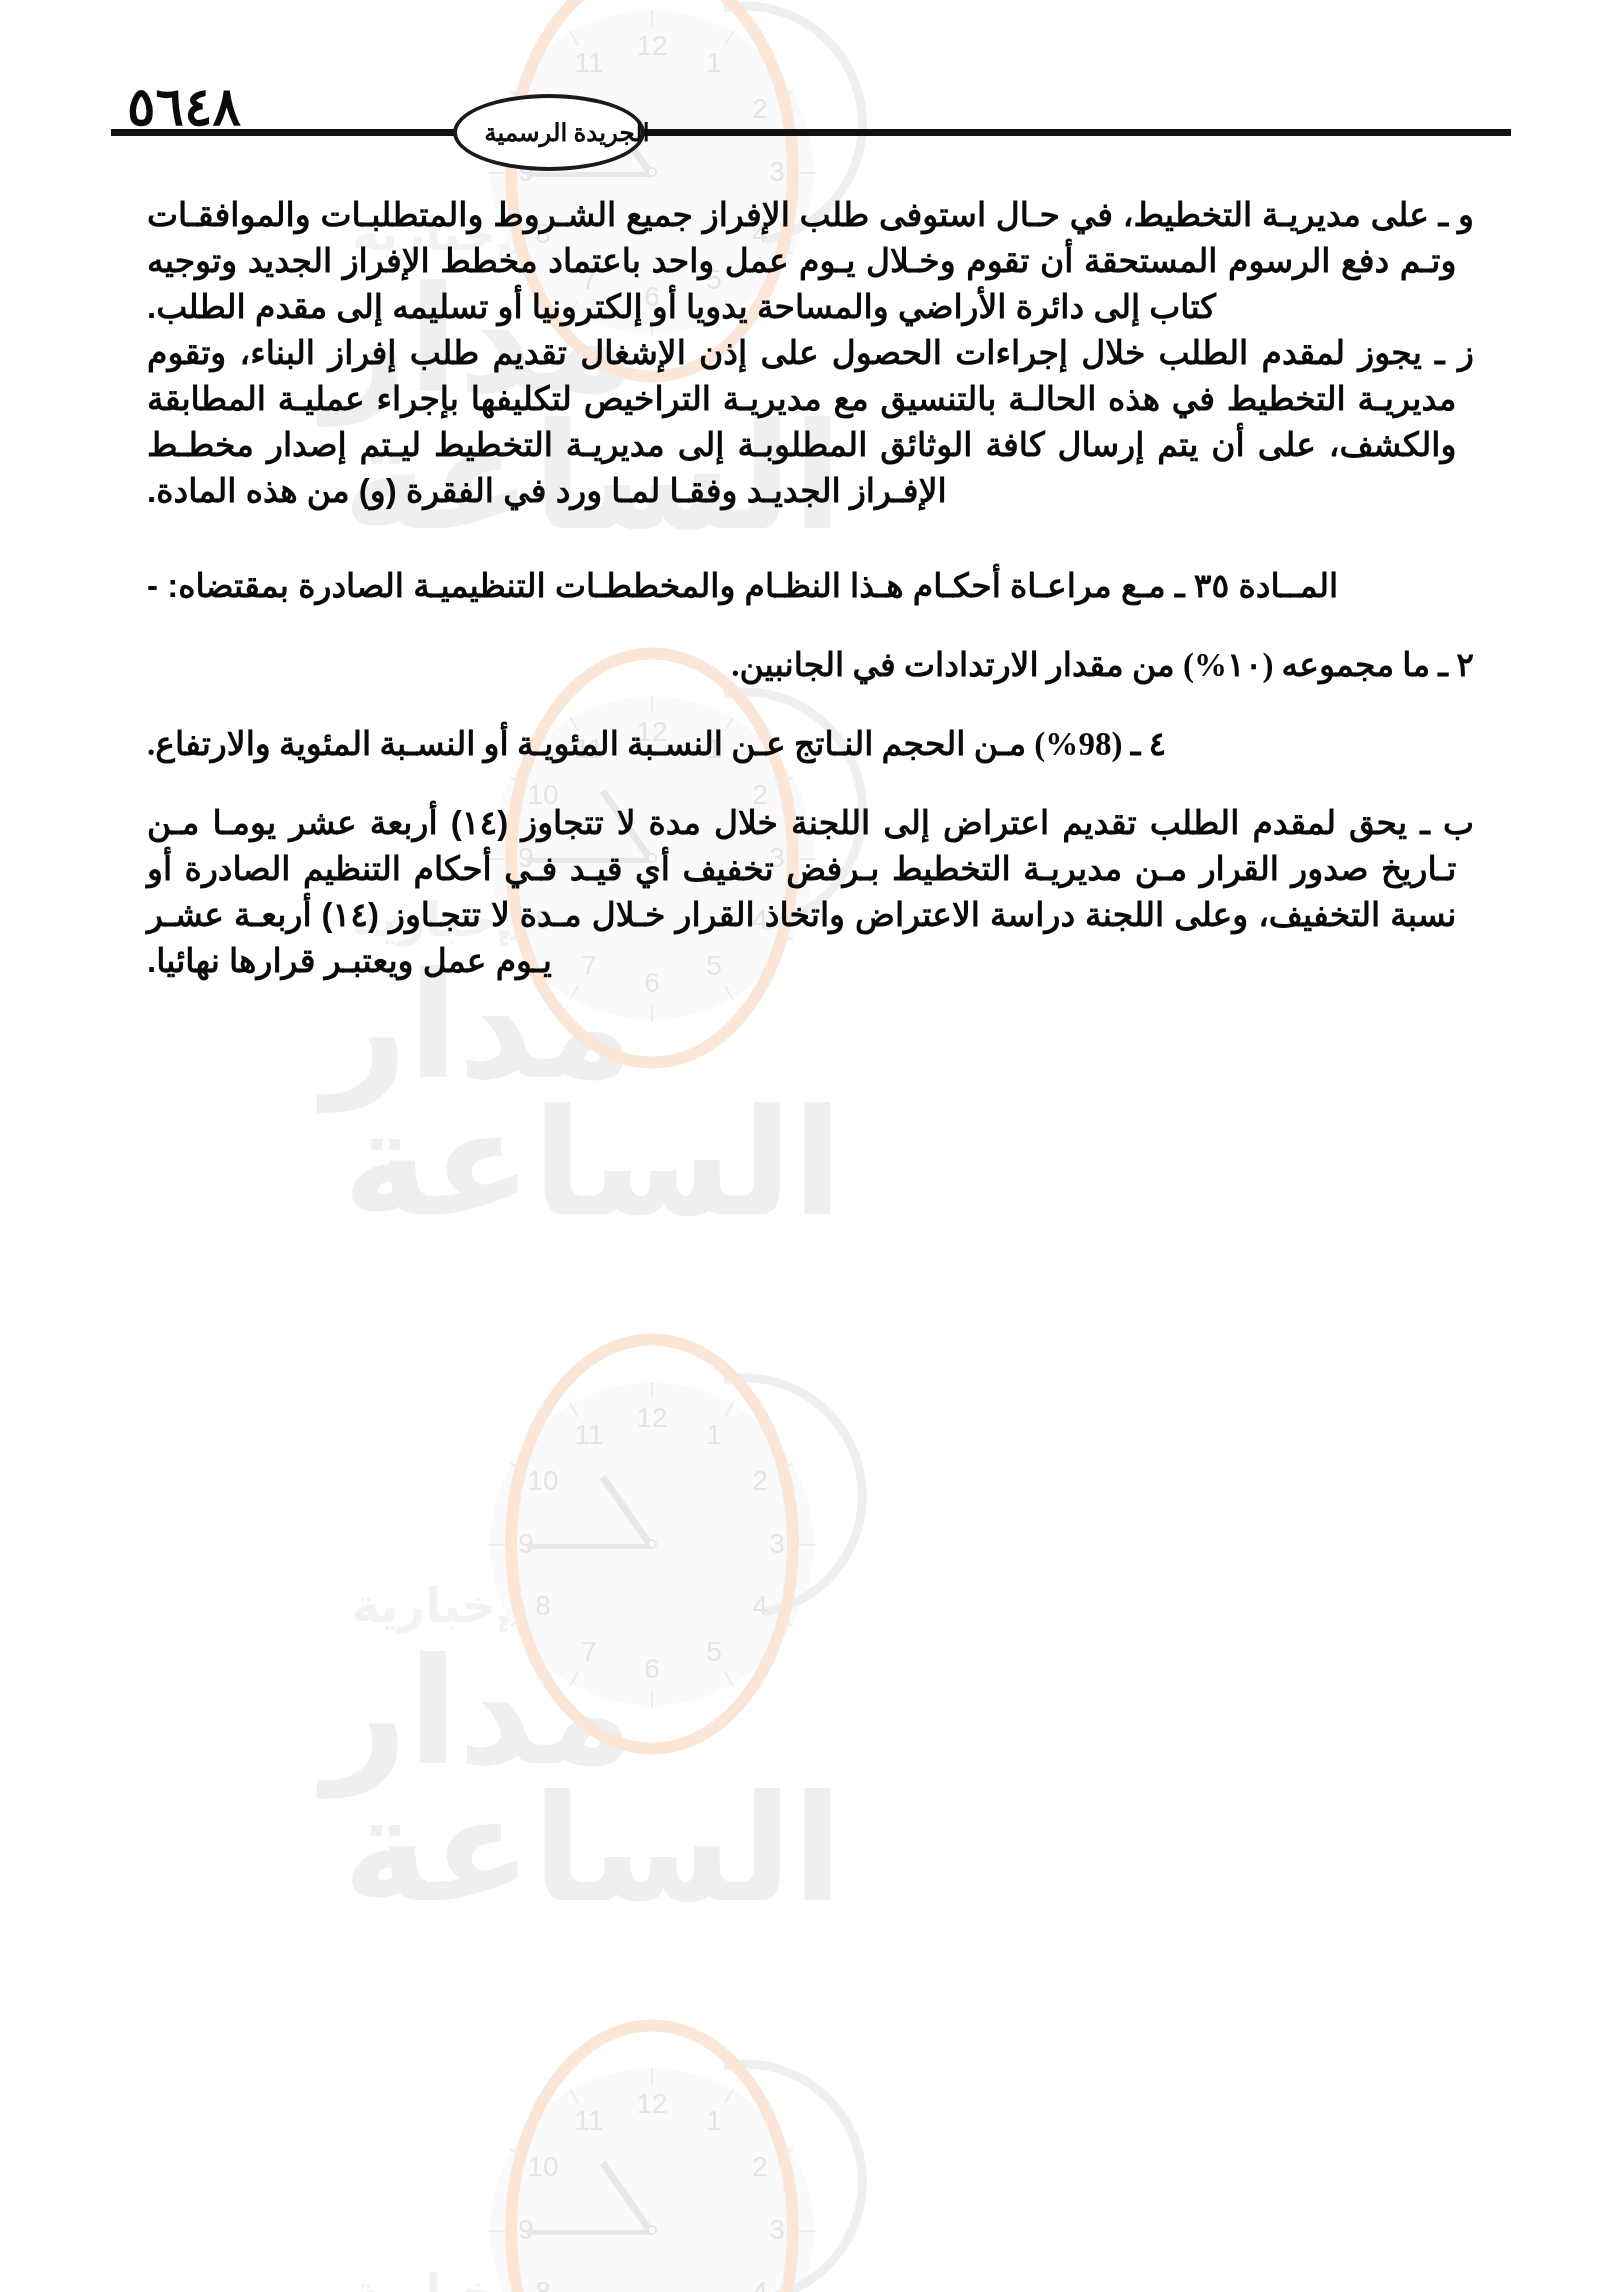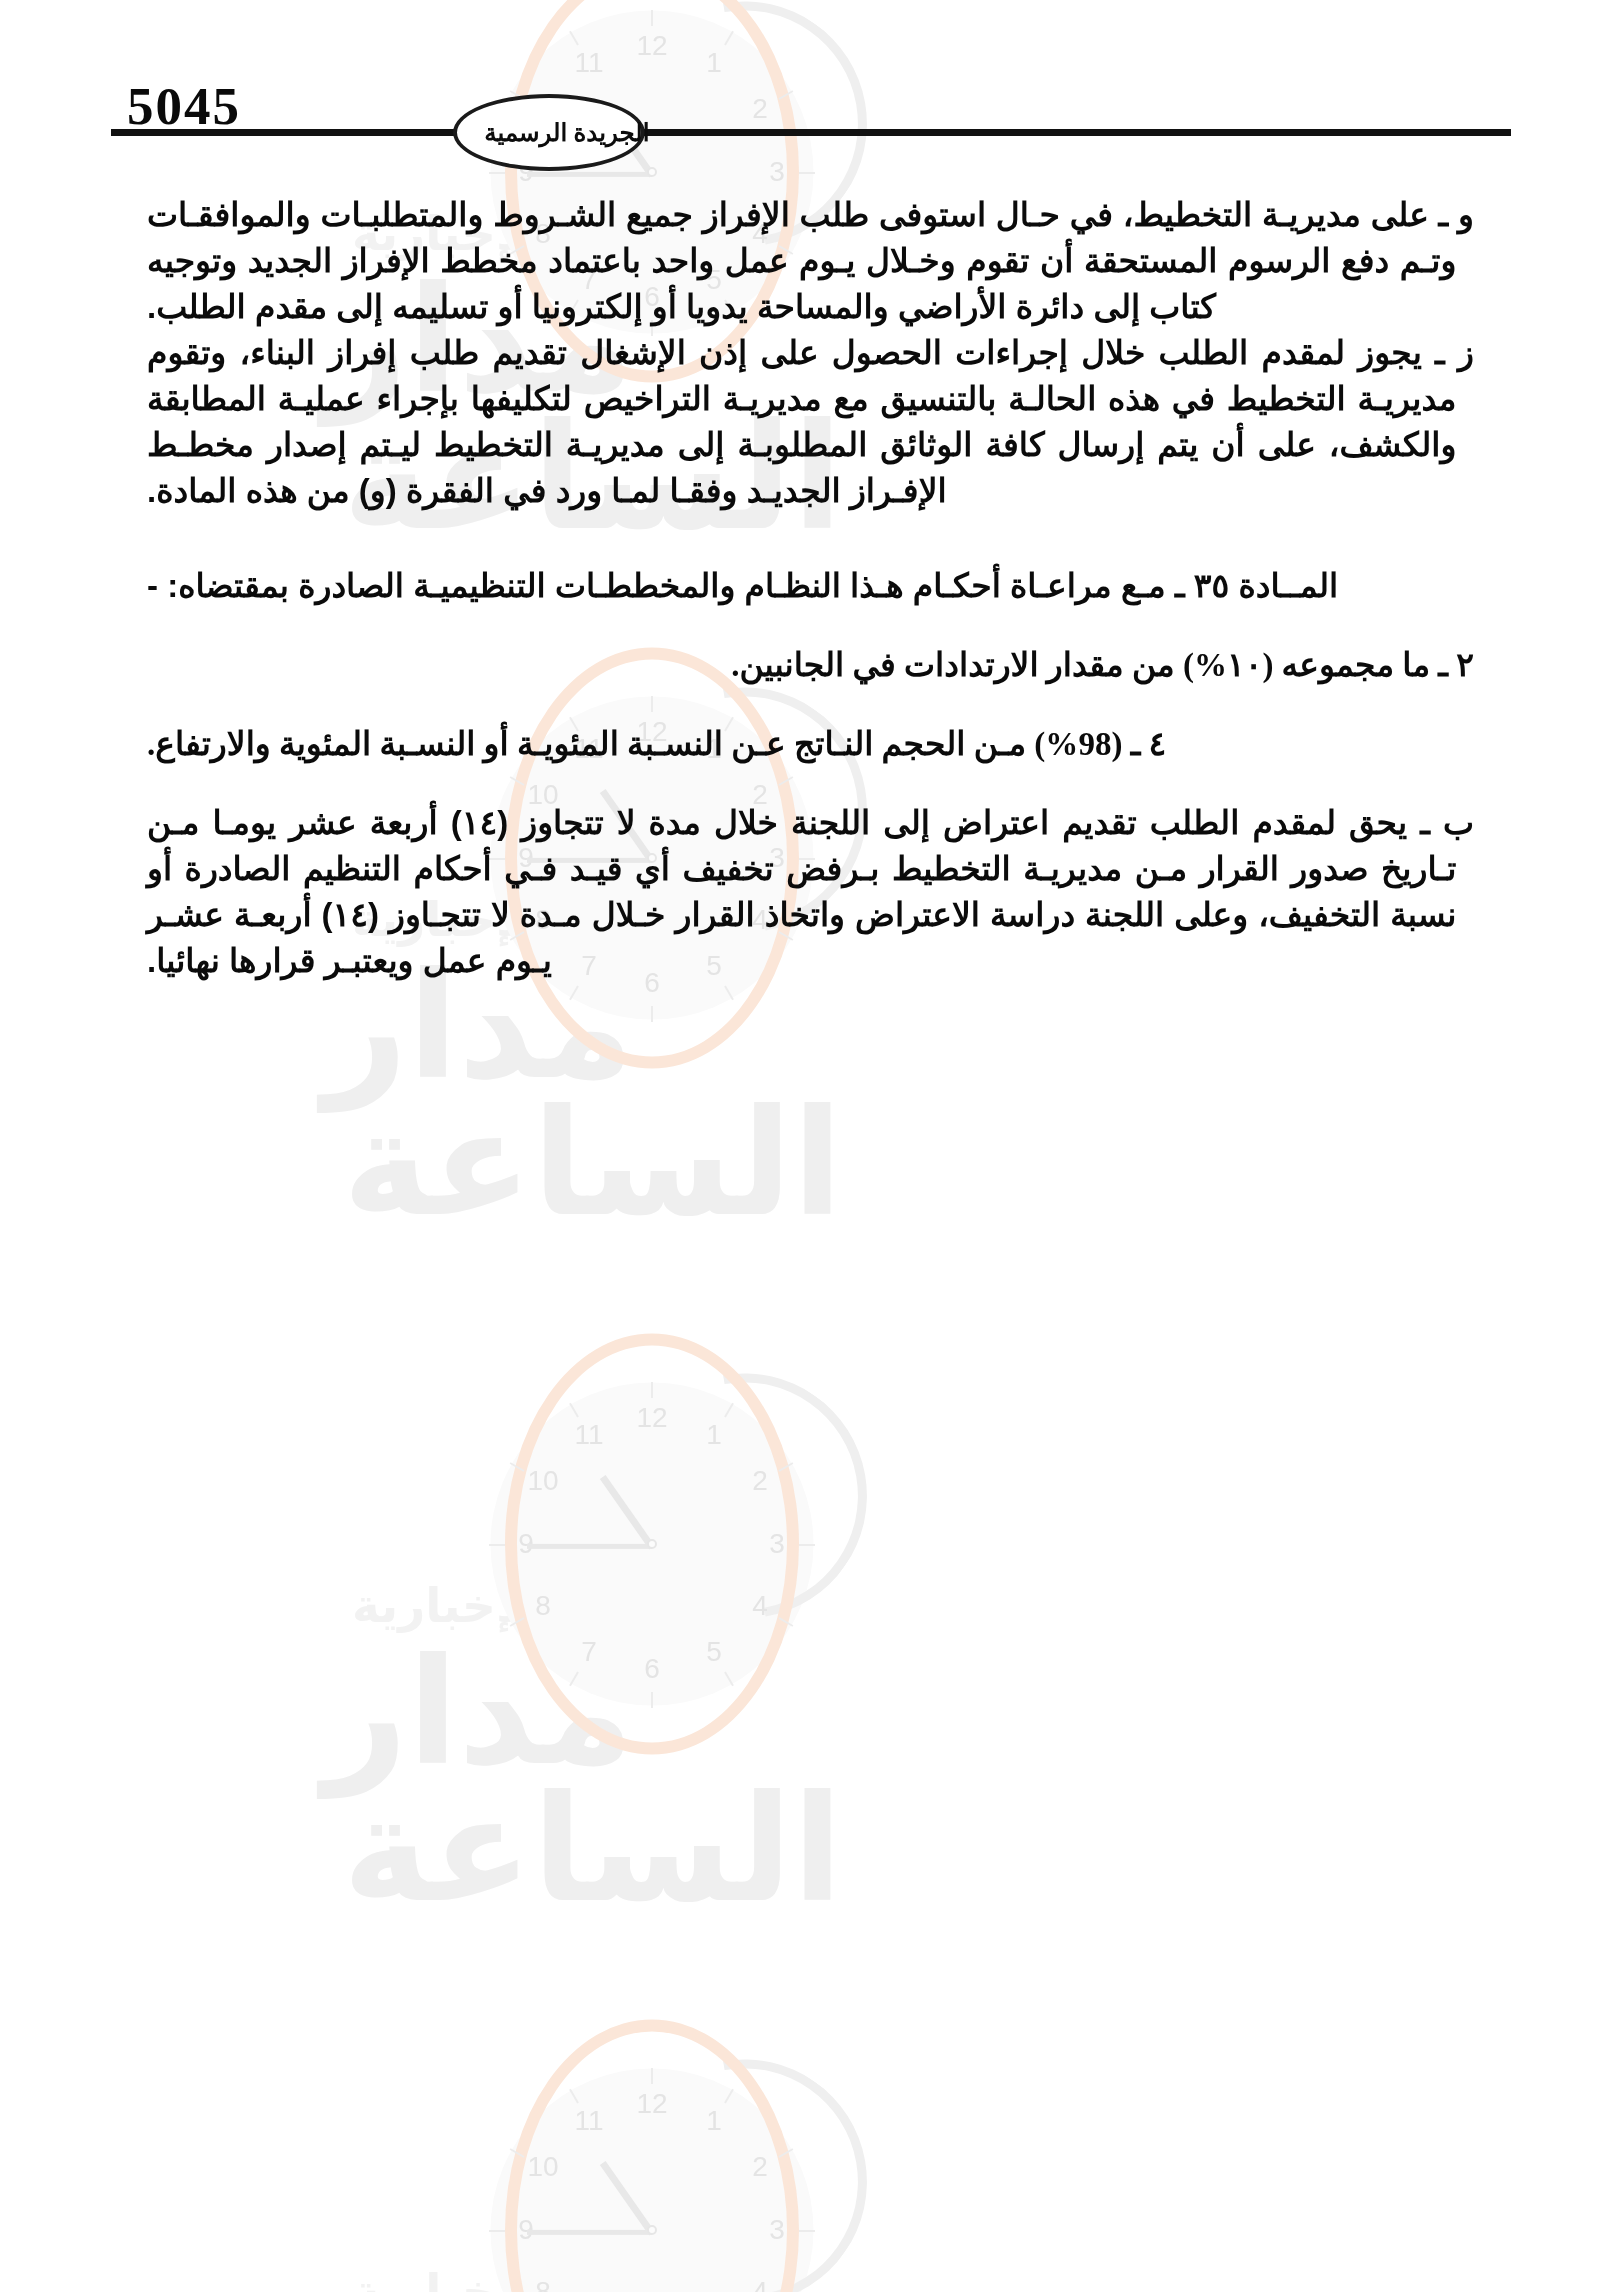--- a/index.html
+++ b/index.html
@@ -400,21 +400,21 @@
             <span class="wm-tick" style="left: 137px; top: 83px; rotate: 240deg;"></span>
           </div>
         <div class="wm-hand" style="width:86px;height:6.9px;rotate:-125deg;"></div>
         <div class="wm-hand" style="width:125px;height:4.9px;rotate:180deg;"></div>
         <div class="wm-hub"></div>
       </div>
     </div>
   </div>
 
   <div class="header">
-    <div class="page-number">5045</div>
+    <div class="page-number">٥٦٤٨</div>
     <div class="header-rule"></div>
     <div class="header-badge">
       <span class="header-badge-label">الجريدة الرسمية</span>
     </div>
   </div>
 
   <div class="content">
 
     <p class="para">و ـ على مديريـة التخطيط، في حـال استوفى طلب الإفراز جميع الشـروط والمتطلبـات والموافقـات وتـم دفع الرسوم المستحقة أن تقوم وخـلال يـوم عمل واحد باعتماد مخطط الإفراز الجديد وتوجيه كتاب إلى دائرة الأراضي والمساحة يدويا أو إلكترونيا أو تسليمه إلى مقدم الطلب.</p>
 

